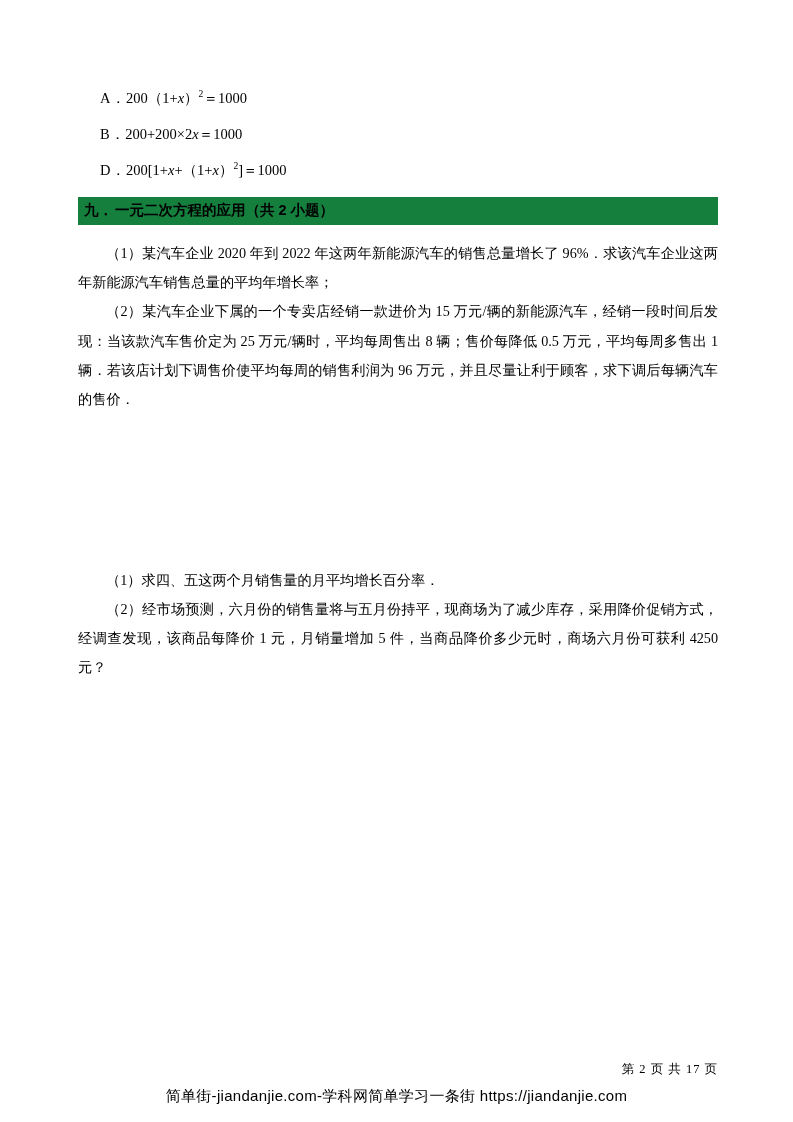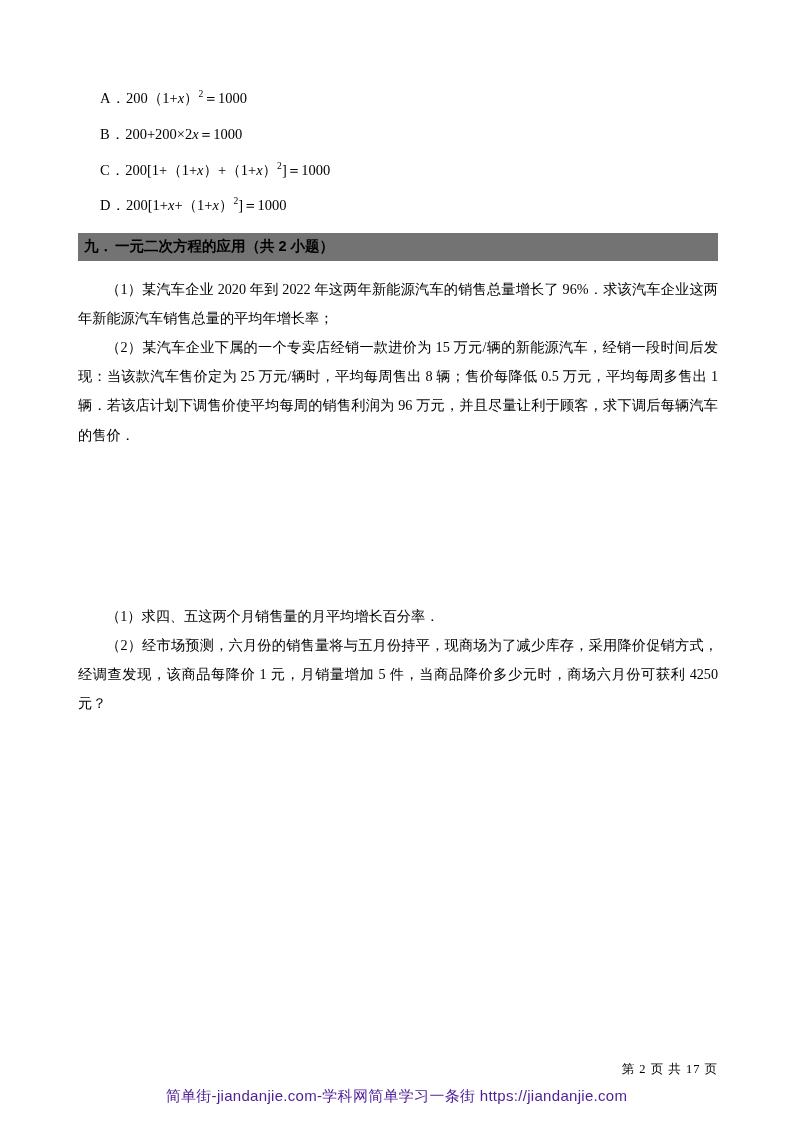--- a/index.html
+++ b/index.html
@@ -41,21 +41,21 @@
     font-size: 0.66em;
     vertical-align: super;
     line-height: 0;
   }
   .italic {
     font-style: italic;
     font-family: "Liberation Serif", serif;
   }
   .section-head {
     margin: 16px 0 14px 0;
-    background: #737373;
+    background: #15803d;
     padding: 4px 6px 5px 6px;
     font-weight: bold;
     font-size: 14.5px;
     font-family: "Liberation Sans", "DejaVu Sans", sans-serif;
   }
   .section-head .sec-num {
     margin-right: 2px;
   }
   .qblock {
     font-size: 14.2px;
@@ -88,43 +88,40 @@
     color: #000;
     letter-spacing: 1px;
   }
   .watermark {
     position: absolute;
     left: 0;
     bottom: 16px;
     width: 793px;
     text-align: center;
     font-size: 15px;
-    color: #4c1d95;
+    color: #000000;
     font-family: "Liberation Sans", "DejaVu Sans", sans-serif;
     letter-spacing: 0.3px;
   }
 </style>
 </head>
 <body>
 
 <div class="page">
 
   <div class="content">
 
     <div class="choice">
       <span class="lbl">A．</span><span>200（1+<span class="italic">x</span>）<sup>2</sup>＝1000</span>
     </div>
 
     <div class="choice">
       <span class="lbl">B．</span><span>200+200×2<span class="italic">x</span>＝1000</span>
     </div>
 
-    <div class="choice">
-      <span class="lbl">C．</span><span>200[1+（1+<span class="italic">x</span>）+（1+<span class="italic">x</span>）<sup>2</sup>]＝1000</span>
-    </div>
 
     <div class="choice">
       <span class="lbl">D．</span><span>200[1+<span class="italic">x</span>+（1+<span class="italic">x</span>）<sup>2</sup>]＝1000</span>
     </div>
 
     <div class="section-head">
       <span class="sec-num">九．</span><span>一元二次方程的应用（共 2 小题）</span>
     </div>
 
     <div class="qblock">

